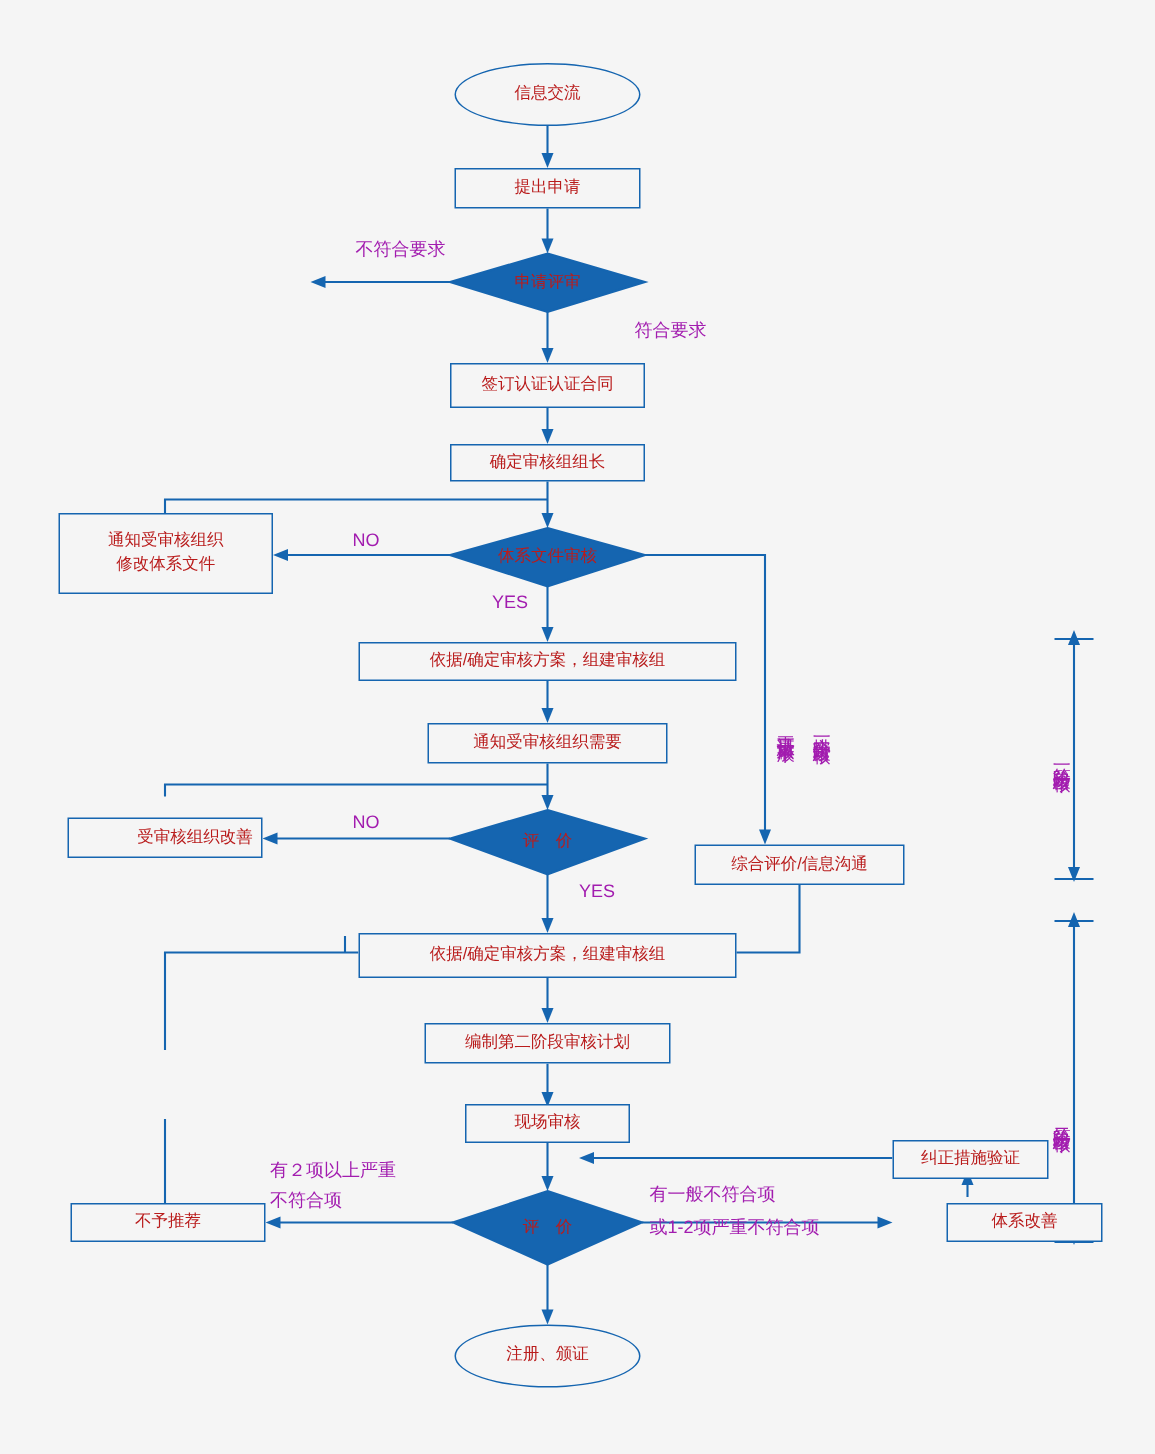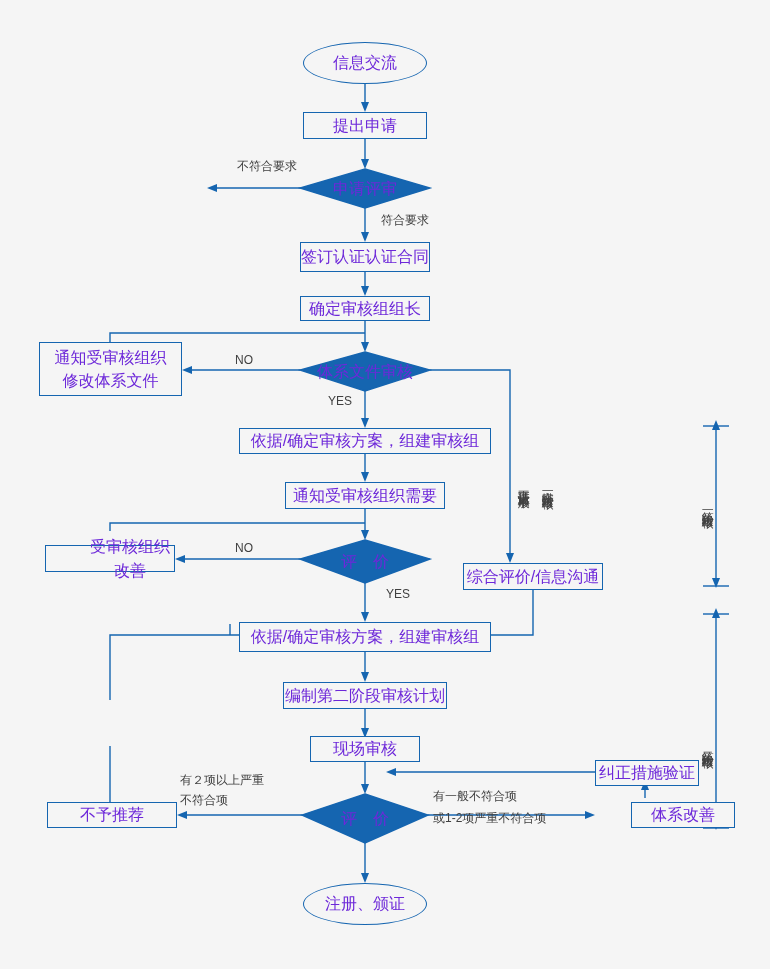--- a/index.html
+++ b/index.html
@@ -20,42 +20,42 @@
     width: 770px;
     height: 969px;
   }
   .node {
     position: absolute;
     box-sizing: border-box;
     display: flex;
     align-items: center;
     justify-content: center;
     text-align: center;
-    color: #6d28d9;
-    font-size: 16px;
+    color: #b91c1c;
+    font-size: 11px;
     line-height: 1.45;
     background: #f5f5f5;
     border: 1px solid #1565b0;
     white-space: pre-line;
   }
   .node.rect { border-radius: 0; }
   .node.ellipse {
     border-radius: 50%;
   }
   .node.diamond {
     border: none;
     background: transparent;
   }
   .node.diamond .lbl {
     position: relative;
     z-index: 2;
   }
   .label {
     position: absolute;
-    color: #404040;
+    color: #a21caf;
     font-size: 12px;
     line-height: 1.35;
     background: transparent;
     white-space: pre-line;
     text-align: center;
   }
   .label.vert {
     writing-mode: vertical-rl;
     text-orientation: upright;
     letter-spacing: 1px;
@@ -254,21 +254,21 @@
   <div class="node rect" style="left:595px; top:802px; width:104px; height:26px;margin-left:36px;">
     <span>体系改善</span>
   </div>
 
   <div class="node ellipse" style="left:303px; top:883px; width:124px; height:42px;">
     <span>注册、颁证</span>
   </div>
 
   <div class="label" style="left:222px; top:158px; width:90px;">不符合要求</div>
 
-  <div class="label" style="left:381px; top:212px; width:90px; text-align:left;">符合要求</div>
+  <div class="label" style="left:381px; top:212px; width:90px; text-align:right;">符合要求</div>
 
   <div class="label" style="left:224px; top:352px; width:40px;">NO</div>
 
   <div class="label" style="left:320px; top:393px; width:40px;">YES</div>
 
   <div class="label" style="left:224px; top:540px; width:40px;">NO</div>
 
   <div class="label" style="left:378px; top:586px; width:40px;">YES</div>
 
   <div class="label" style="left:433px; top:786px; width:160px; text-align:left; line-height:1.8;">有一般不符合项

